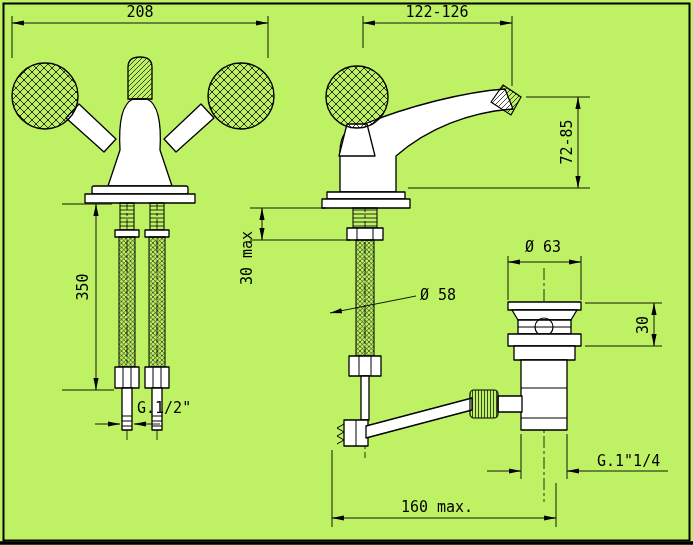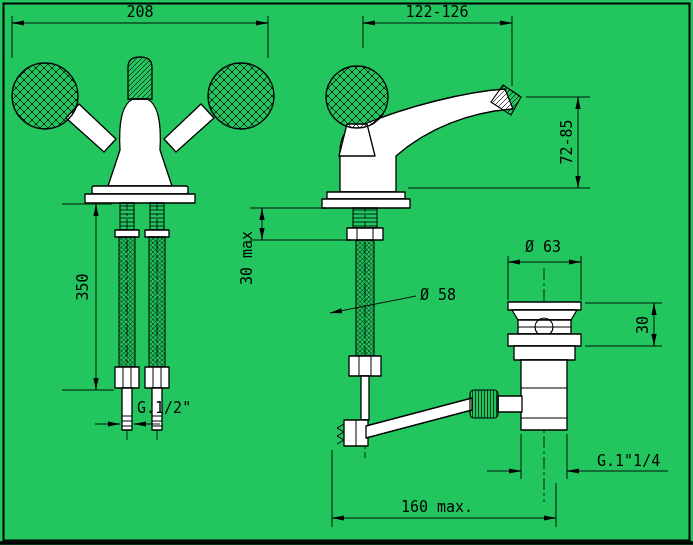--- a/index.html
+++ b/index.html
@@ -1,16 +1,16 @@
 <!DOCTYPE html>
 <html><head>
 <meta charset="utf-8">
 <style>
   html,body{margin:0;padding:0;background:#fff}
-  .page{width:693px;height:545px;position:relative;background:#22c55e;overflow:hidden;
+  .page{width:693px;height:545px;position:relative;background:#bef264;overflow:hidden;
         font-family:"DejaVu Sans Mono",monospace}
   svg{display:block}
   .outline{fill:#fff;stroke:#000;stroke-width:1.3;stroke-linejoin:round}
   .thin{stroke:#000;stroke-width:1;fill:none}
   .ext{stroke:#000;stroke-width:0.9;fill:none}
   .dimline{stroke:#000;stroke-width:0.9;fill:none}
   .cl{stroke:#000;stroke-width:0.8;fill:none;stroke-dasharray:12 3 3 3}
   .dimtext{font:15px "DejaVu Sans Mono",monospace;fill:#000}
 </style>
 </head>

